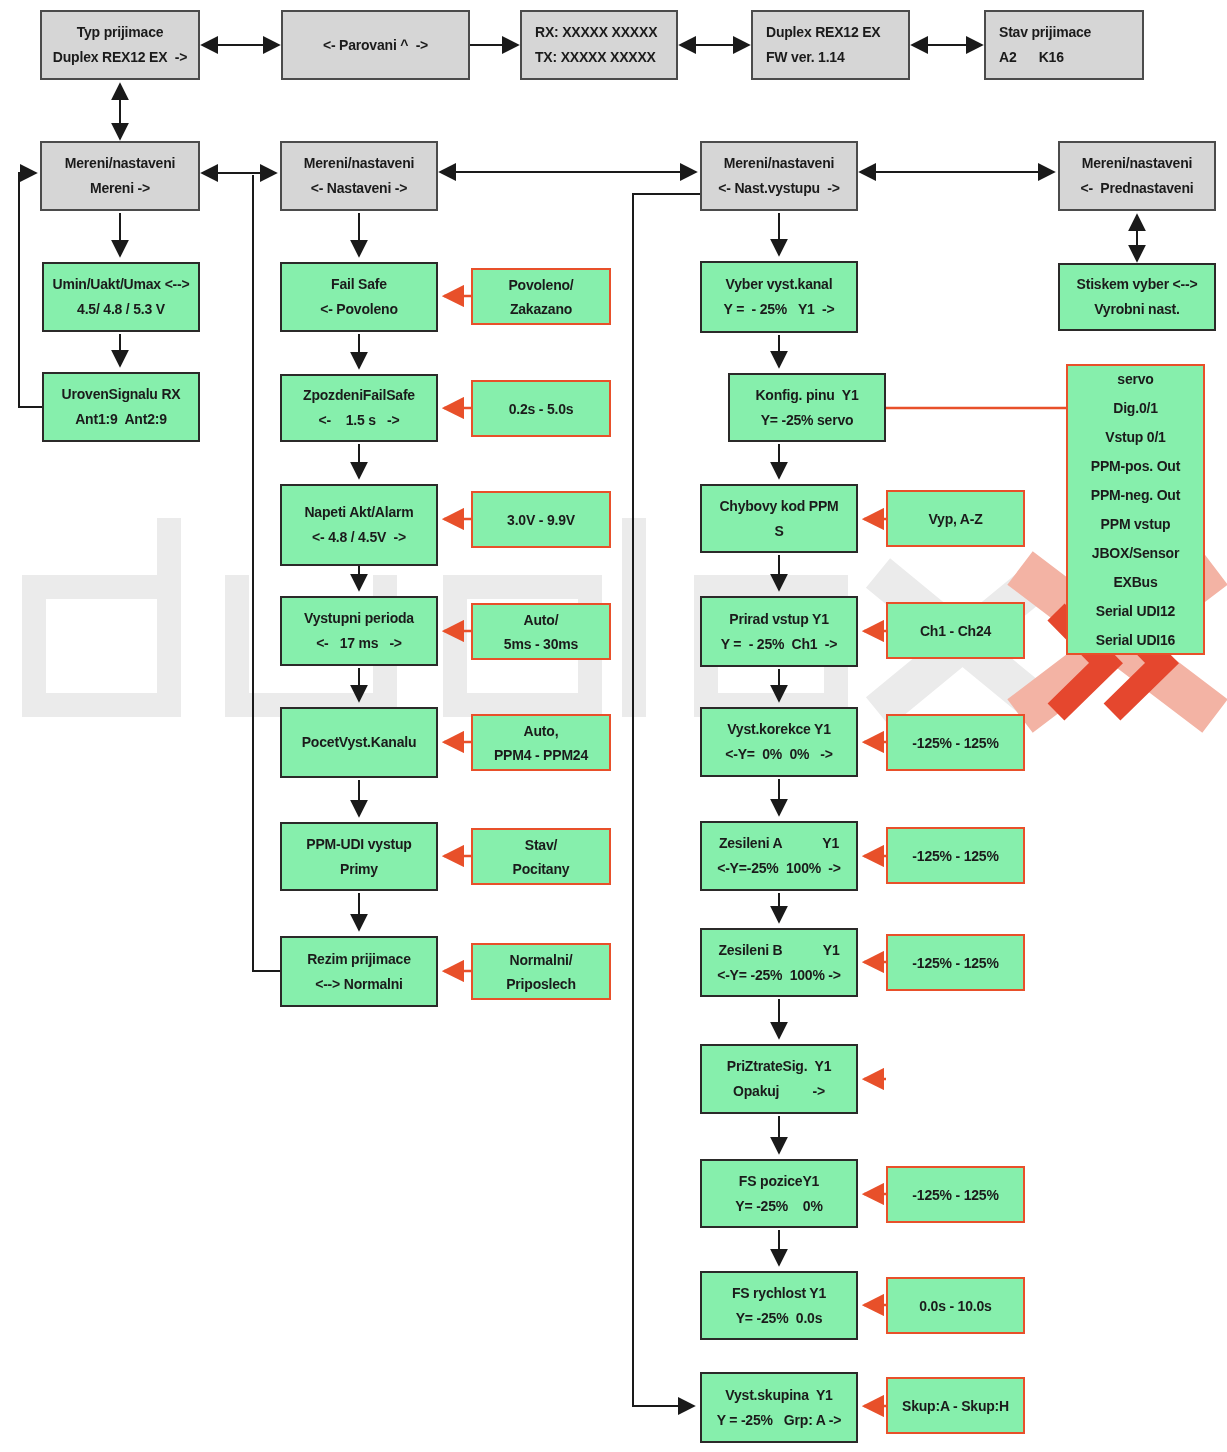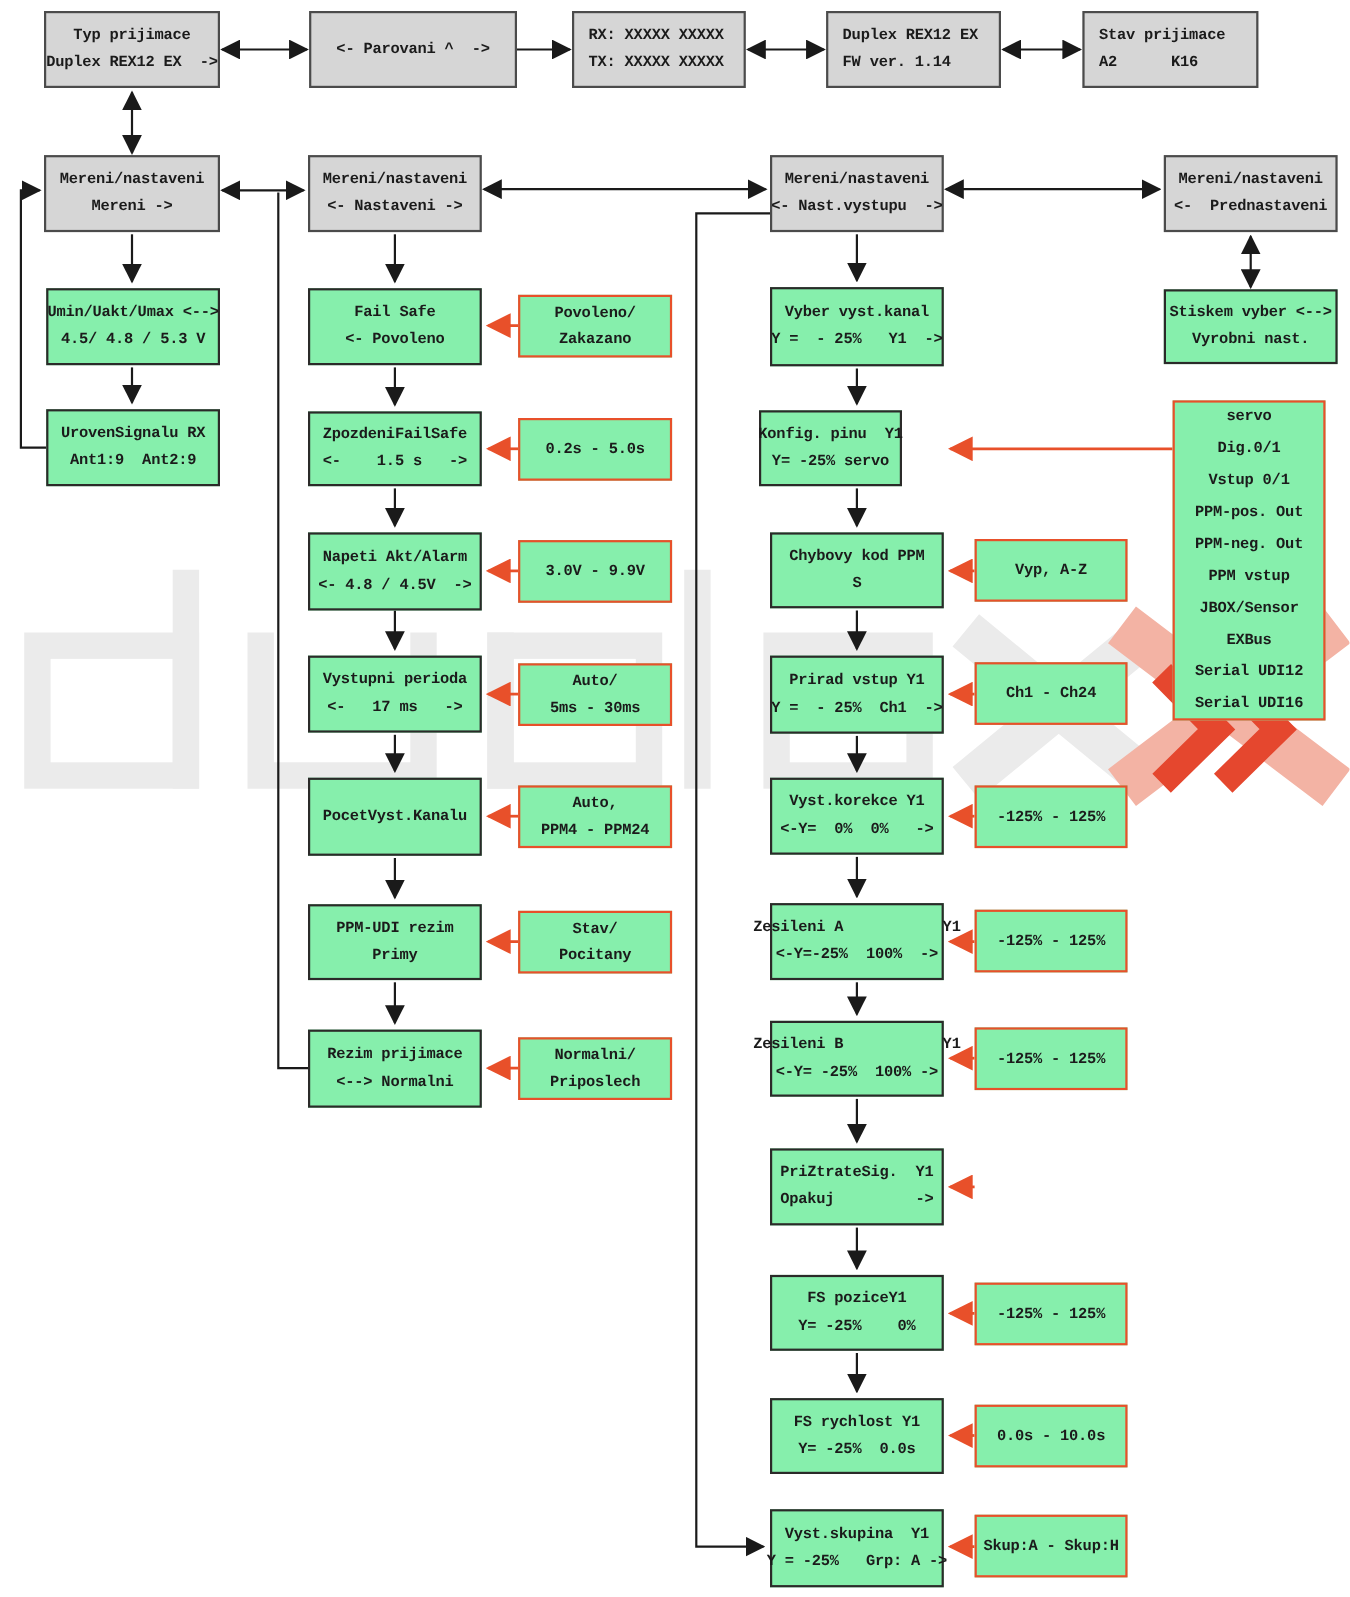--- a/index.html
+++ b/index.html
@@ -1,17 +1,17 @@
 <!DOCTYPE html>
 <html><head>
 <meta charset="utf-8">
 <style>
   html,body{margin:0;padding:0;background:#fff;}
   .stage{position:relative;width:1227px;height:1452px;background:#fff;overflow:hidden;
-         font-family:Liberation Mono, monospace;}
+         font-family:Liberation Sans, sans-serif;}
   svg.layer{position:absolute;left:0;top:0;z-index:1;}
   svg.wm{z-index:0;}
   .node{position:absolute;z-index:2;box-sizing:border-box;display:flex;flex-direction:column;
         justify-content:center;align-items:center;text-align:center;background:#86efac;
         border:2px solid #2b2a29;font-weight:bold;font-size:14px;line-height:25px;
         color:#1b1b1b;letter-spacing:-0.2px;}
   .node span{white-space:pre;}
   .gray{background:#d6d6d6;border-color:#4b4b4b;}
   .left{align-items:flex-start;text-align:left;padding-left:13px;}
   .orange{border:2px solid #e8502a;line-height:24px;}
@@ -159,33 +159,33 @@
   </div>
 
   <div class="node" style="left:280px;top:262px;width:158px;height:70px">
     <span>Fail Safe</span>
     <span>&lt;- Povoleno</span>
   </div>
   <div class="node" style="left:280px;top:374px;width:158px;height:68px">
     <span>ZpozdeniFailSafe</span>
     <span>&lt;-    1.5 s   -&gt;</span>
   </div>
-  <div class="node" style="left:280px;top:484px;width:158px;height:71px">
+  <div class="node" style="left:280px;top:484px;width:158px;height:82px">
     <span>Napeti Akt/Alarm</span>
     <span>&lt;- 4.8 / 4.5V  -&gt;</span>
   </div>
   <div class="node" style="left:280px;top:596px;width:158px;height:70px">
     <span>Vystupni perioda</span>
     <span>&lt;-   17 ms   -&gt;</span>
   </div>
   <div class="node" style="left:280px;top:707px;width:158px;height:71px">
     <span>PocetVyst.Kanalu</span>
   </div>
   <div class="node" style="left:280px;top:822px;width:158px;height:69px">
-    <span>PPM-UDI rezim</span>
+    <span>PPM-UDI vystup</span>
     <span>Primy</span>
   </div>
   <div class="node" style="left:280px;top:936px;width:158px;height:71px">
     <span>Rezim prijimace</span>
     <span>&lt;--&gt; Normalni</span>
   </div>
 
   <div class="node orange" style="left:471px;top:268px;width:140px;height:57px">
     <span>Povoleno/</span>
     <span>Zakazano</span>
@@ -210,21 +210,21 @@
   </div>
   <div class="node orange" style="left:471px;top:943px;width:140px;height:57px">
     <span>Normalni/</span>
     <span>Priposlech</span>
   </div>
 
   <div class="node" style="left:700px;top:261px;width:158px;height:72px">
     <span>Vyber vyst.kanal</span>
     <span>Y =  - 25%   Y1  -&gt;</span>
   </div>
-  <div class="node" style="left:690px;top:373px;width:130px;height:69px">
+  <div class="node" style="left:728px;top:373px;width:158px;height:69px">
     <span>Konfig. pinu  Y1</span>
     <span>Y= -25% servo</span>
   </div>
   <div class="node" style="left:700px;top:484px;width:158px;height:69px">
     <span>Chybovy kod PPM</span>
     <span>S</span>
   </div>
   <div class="node" style="left:700px;top:596px;width:158px;height:71px">
     <span>Prirad vstup Y1</span>
     <span>Y =  - 25%  Ch1  -&gt;</span>

